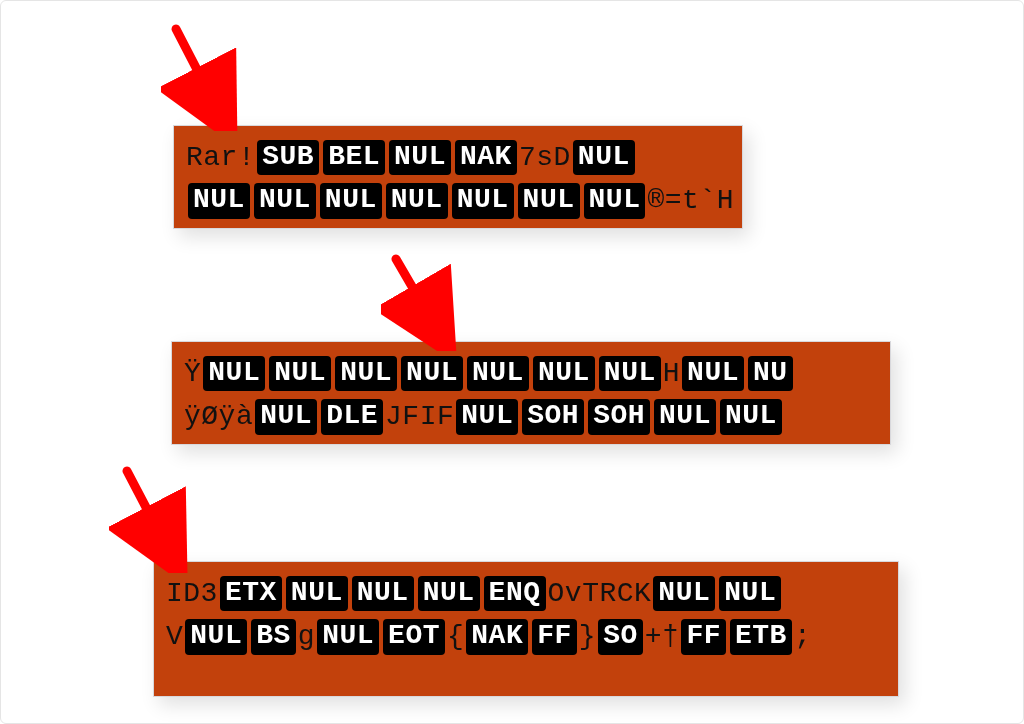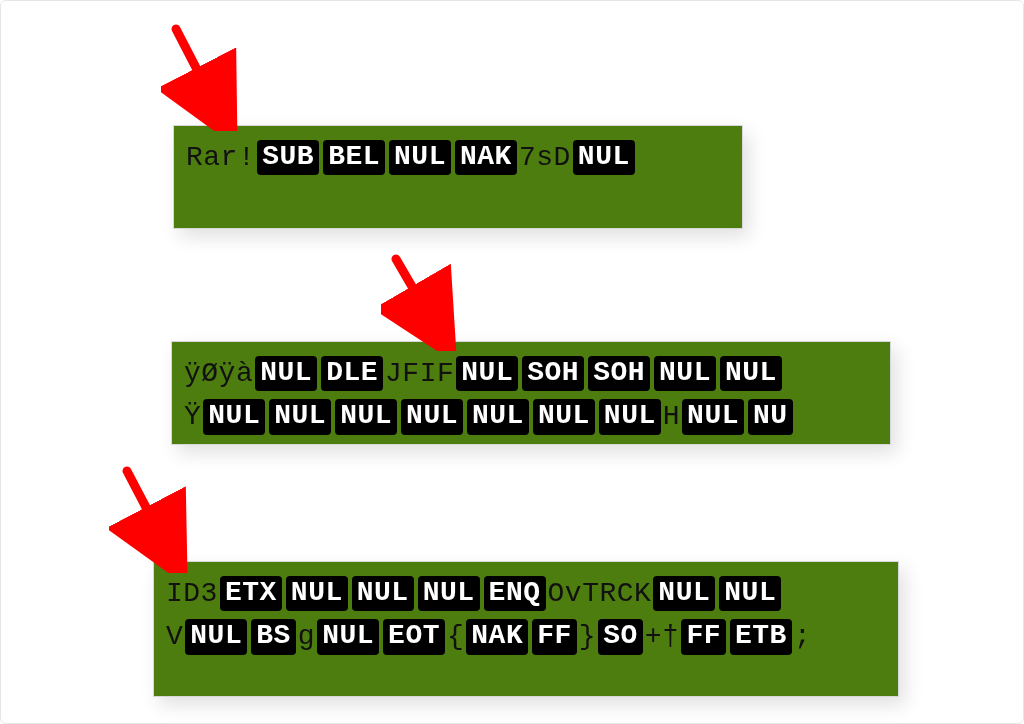--- a/index.html
+++ b/index.html
@@ -14,21 +14,21 @@
   .canvas {
     position: relative;
     width: 1024px;
     height: 724px;
     box-sizing: border-box;
     border: 1px solid #e5e5e5;
     border-radius: 6px;
   }
   .panel {
     position: absolute;
-    background: #4d7c0f;
+    background: #c2410c;
     border: 1px solid #d8d8dc;
     box-shadow: 6px 8px 18px rgba(0,0,0,0.12);
     padding: 10px 12px 14px 12px;
     box-sizing: border-box;
     overflow: hidden;
   }
   .line {
     white-space: nowrap;
     font-size: 28px;
     line-height: 1.55;
@@ -53,25 +53,26 @@
     position: absolute;
     pointer-events: none;
   }
 </style>
 </head>
 <body>
 <div class="canvas">
 
   <div class="panel" style="left:172px; top:124px; width:570px; height:104px;">
     <div class="line"><span class="plain">Rar!</span><span class="cc">SUB</span><span class="cc">BEL</span><span class="cc">NUL</span><span class="cc">NAK</span><span class="plain">7sD</span><span class="cc">NUL</span></div>
+    <div class="line"><span class="cc">NUL</span><span class="cc">NUL</span><span class="cc">NUL</span><span class="cc">NUL</span><span class="cc">NUL</span><span class="cc">NUL</span><span class="cc">NUL</span><span class="plain">®=t`H</span></div>
   </div>
 
   <div class="panel" style="left:170px; top:340px; width:720px; height:104px;">
+    <div class="line"><span class="plain">Ÿ</span><span class="cc">NUL</span><span class="cc">NUL</span><span class="cc">NUL</span><span class="cc">NUL</span><span class="cc">NUL</span><span class="cc">NUL</span><span class="cc">NUL</span><span class="plain">H</span><span class="cc">NUL</span><span class="cc">NU</span></div>
     <div class="line"><span class="plain">ÿØÿà</span><span class="cc">NUL</span><span class="cc">DLE</span><span class="plain">JFIF</span><span class="cc">NUL</span><span class="cc">SOH</span><span class="cc">SOH</span><span class="cc">NUL</span><span class="cc">NUL</span></div>
-    <div class="line"><span class="plain">Ÿ</span><span class="cc">NUL</span><span class="cc">NUL</span><span class="cc">NUL</span><span class="cc">NUL</span><span class="cc">NUL</span><span class="cc">NUL</span><span class="cc">NUL</span><span class="plain">H</span><span class="cc">NUL</span><span class="cc">NU</span></div>
   </div>
 
   <div class="panel" style="left:152px; top:560px; width:746px; height:136px;">
     <div class="line"><span class="plain">ID3</span><span class="cc">ETX</span><span class="cc">NUL</span><span class="cc">NUL</span><span class="cc">NUL</span><span class="cc">ENQ</span><span class="plain">OvTRCK</span><span class="cc">NUL</span><span class="cc">NUL</span></div>
     <div class="line"><span class="plain">V</span><span class="cc">NUL</span><span class="cc">BS</span><span class="plain">g</span><span class="cc">NUL</span><span class="cc">EOT</span><span class="plain">{</span><span class="cc">NAK</span><span class="cc">FF</span><span class="plain">}</span><span class="cc">SO</span><span class="plain">+†</span><span class="cc">FF</span><span class="cc">ETB</span><span class="plain">;</span></div>
   </div>
 
   <svg class="arrow" style="left:160px; top:20px; width:100px; height:110px;" viewBox="0 0 100 110">
     <defs>
         <marker id="ah1" markerWidth="10" markerHeight="10" refX="6" refY="5" orient="auto">

